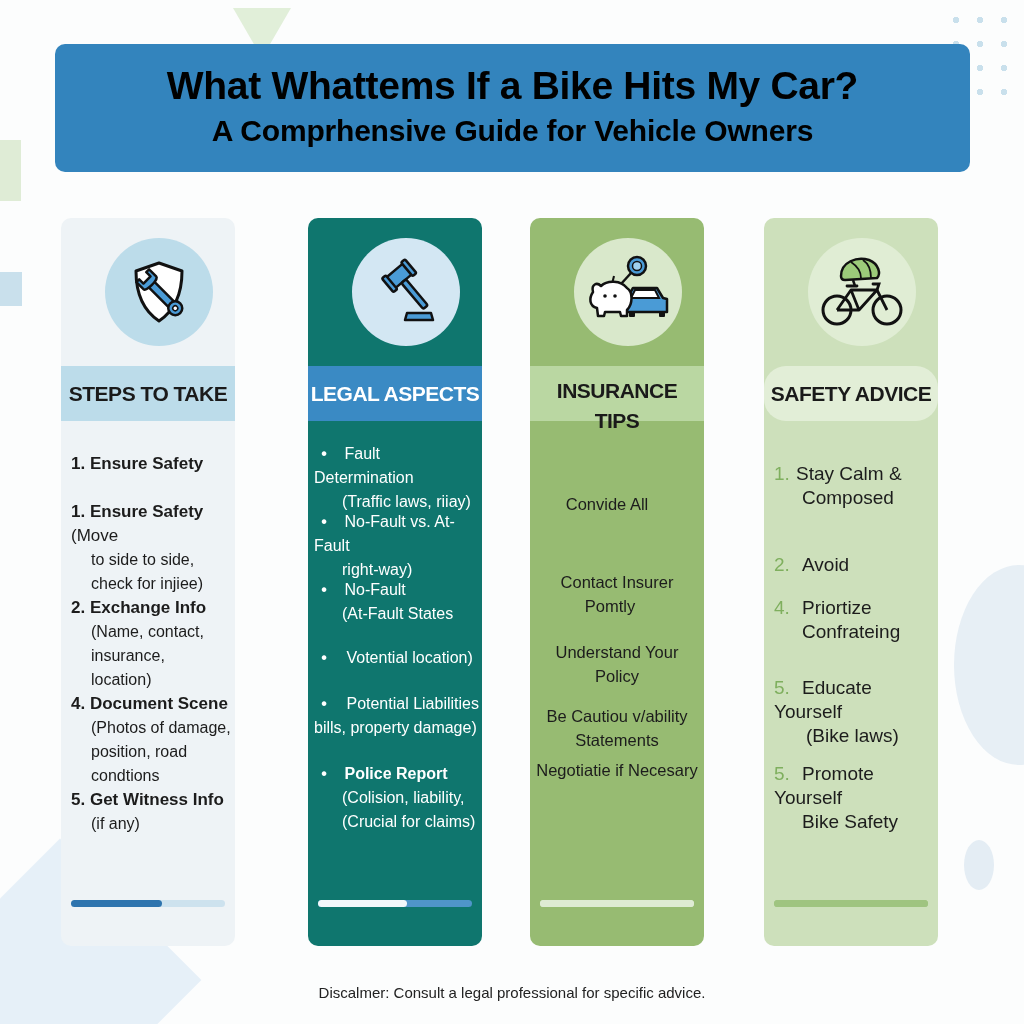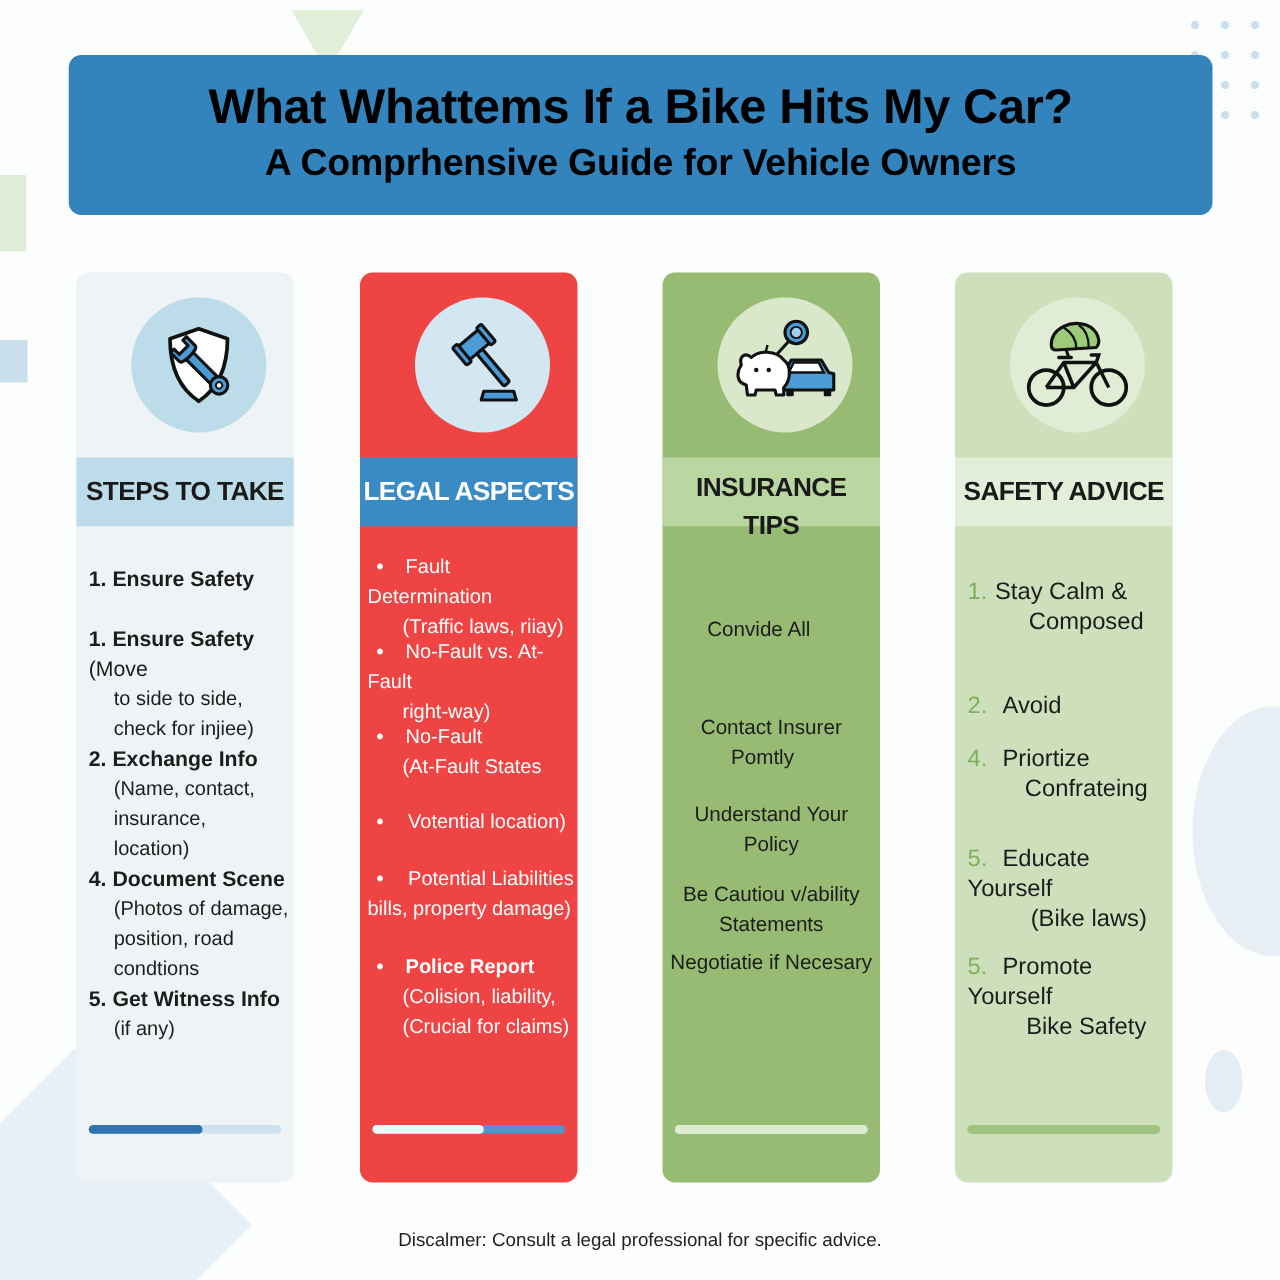--- a/index.html
+++ b/index.html
@@ -16,54 +16,54 @@
   .deco-circle-big { right: -60px; top: 565px; width: 130px; height: 200px; border-radius: 50%; background: #e7eff5; }
   .deco-circle-small { right: 30px; top: 840px; width: 30px; height: 50px; border-radius: 50%; background: #e4edf4; }
   .deco-diamond { left: -40px; top: 880px; width: 200px; height: 200px; background: #e6f0f8; transform: rotate(45deg); }
 
   .banner { position: absolute; left: 55px; top: 44px; width: 915px; height: 128px; background: #3384bd; border-radius: 10px; text-align: center; color: #000000; }
   .banner h1 { font-size: 39px; font-weight: bold; margin-top: 20px; letter-spacing: -0.3px; }
   .banner h2 { font-size: 30px; font-weight: bold; margin-top: 6px; letter-spacing: -0.2px; }
 
   .card { position: absolute; top: 218px; width: 174px; height: 728px; border-radius: 10px; overflow: hidden; }
   .card-1 { left: 61px; background: #eef3f6; }
-  .card-2 { left: 288px; background: #ef4444; color: #fff; }
+  .card-2 { left: 308px; background: #0f766e; color: #fff; }
   .card-3 { left: 530px; background: #97bb72; }
   .card-4 { left: 764px; background: #cde0bb; }
 
   .icon-circle { position: absolute; left: 44px; top: 20px; width: 108px; height: 108px; border-radius: 50%; display: flex; align-items: center; justify-content: center; }
   .card-1 .icon-circle { background: #bcdcea; }
   .card-2 .icon-circle { background: #d3e7f3; }
   .card-3 .icon-circle { background: #d9e8cb; }
   .card-4 .icon-circle { background: #e0edd4; }
 
   .heading-band { position: absolute; left: 0; top: 148px; width: 100%; height: 55px; display: flex; align-items: center; justify-content: center; text-align: center; font-weight: bold; font-size: 21px; letter-spacing: -0.5px; }
   .card-1 .heading-band { background: #bcdcea; color: #1a1a1a; }
   .card-2 .heading-band { background: #3a8ac4; color: #fff; }
   .card-3 .heading-band { background: #bad7a2; color: #1a1a1a; height: 55px; }
-  .card-4 .heading-band { background: #e2eed7; color: #1a1a1a; }
+  .card-4 .heading-band { background: #e2eed7; color: #1a1a1a; border-radius: 22px; }
   .card-3 .heading-text { line-height: 30px; margin-top: 24px; }
 
   .list { position: absolute; left: 0; top: 230px; width: 100%; }
   .item { position: absolute; font-size: 17px; line-height: 24px; }
   .item .b { font-weight: bold; }
 
   .card-1 .item { left: 10px; right: 4px; }
   .card-1 .item .num { font-weight: bold; }
   .card-1 .sub { padding-left: 20px; font-size: 16px; }
 
   .card-2 .item { left: 6px; right: 2px; font-size: 16px; }
   .card-2 .bullet { display: inline-block; width: 20px; text-align: center; font-weight: bold; }
   .card-2 .ind { padding-left: 28px; }
 
   .card-3 .item { left: 0; right: 0; text-align: center; font-size: 16.5px; }
 
   .card-4 .item { left: 10px; right: 2px; font-size: 19px; }
   .card-4 .num { color: #7faf5e; display: inline-block; width: 28px; }
-  .card-4 .ind { padding-left: 28px; text-align: center; }
+  .card-4 .ind { padding-left: 28px; }
 
   .progress { position: absolute; left: 10px; right: 10px; top: 682px; height: 7px; border-radius: 4px; }
   .progress .fill { height: 100%; border-radius: 4px; }
   .card-1 .progress { background: #cde2ee; }
   .card-1 .progress .fill { background: #2e74ae; width: 59%; }
   .card-2 .progress { background: #4f95c9; }
   .card-2 .progress .fill { background: #f2f7fa; width: 58%; }
   .card-3 .progress { background: #deebd3; }
   .card-3 .progress .fill { background: #deebd3; width: 100%; }
   .card-4 .progress { background: #9fc480; }

